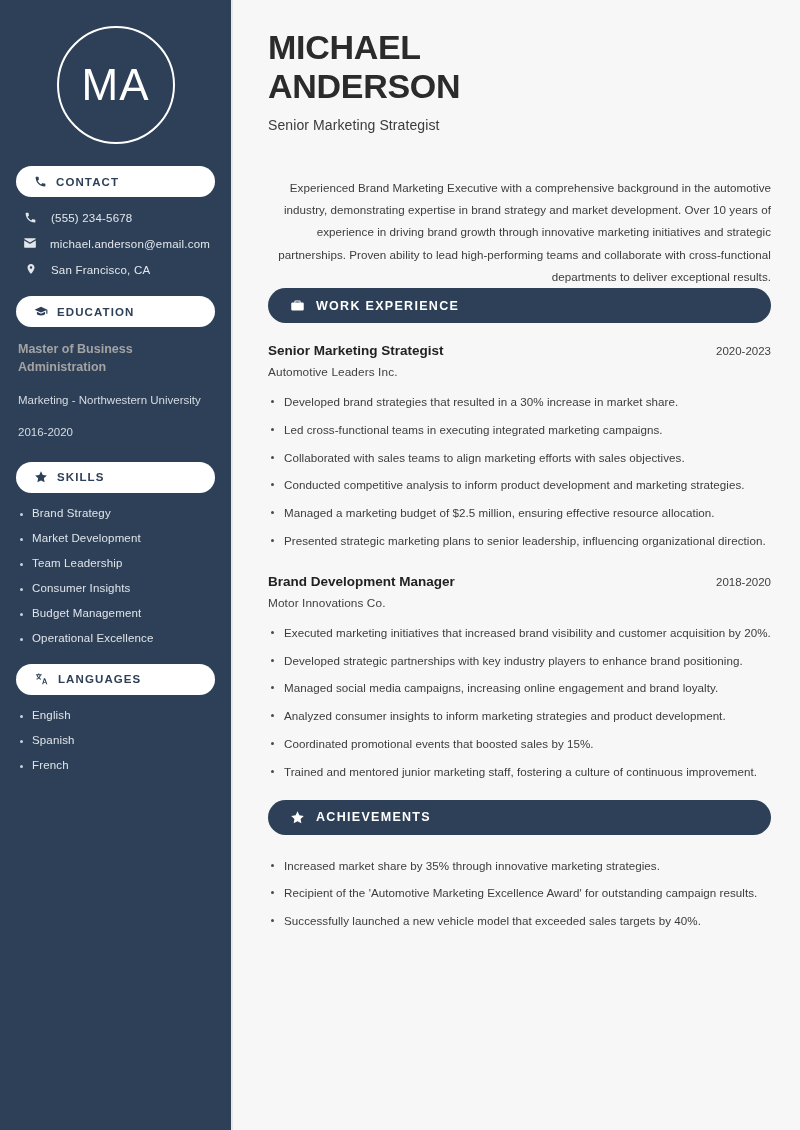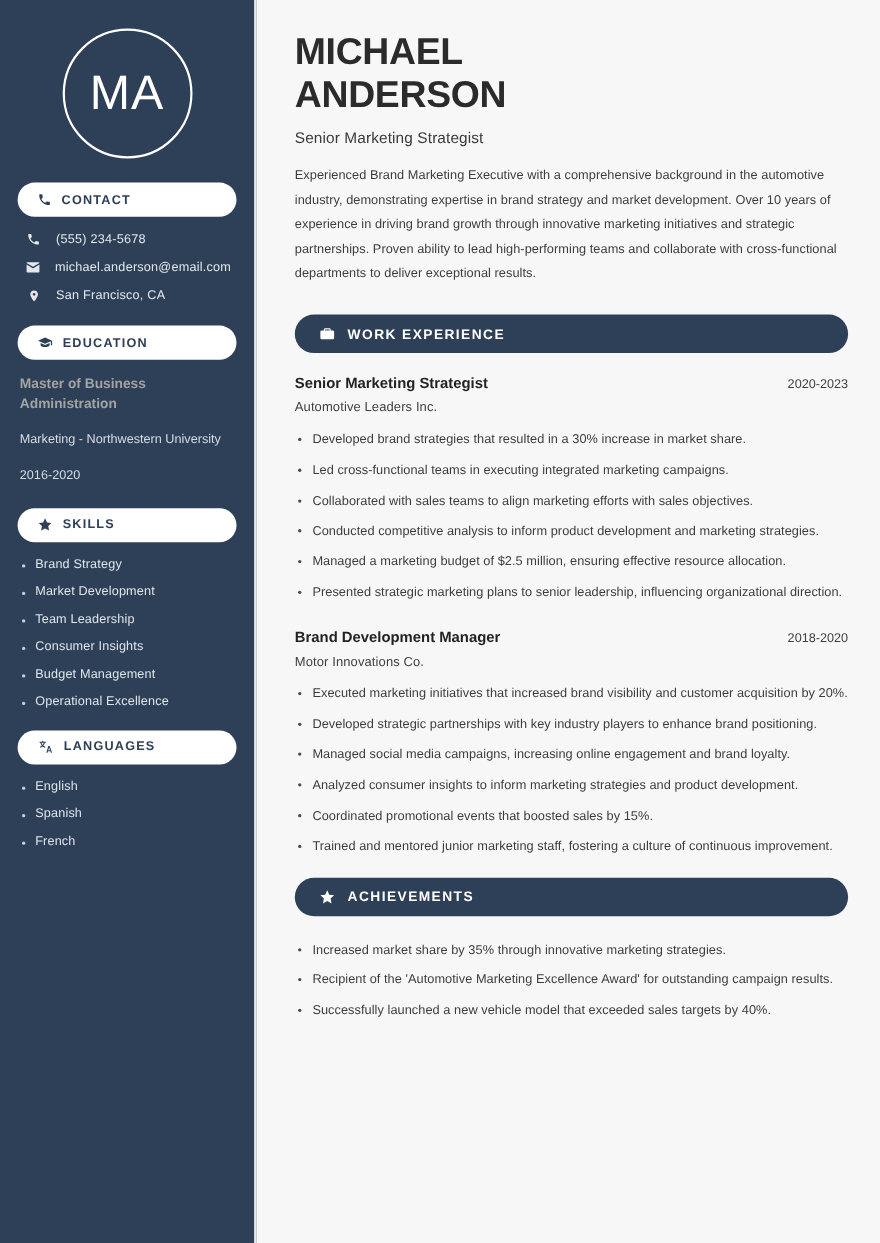--- a/index.html
+++ b/index.html
@@ -59,21 +59,21 @@
     font-weight: bold;
     letter-spacing: 1.1px;
   }
   .pill-icon { display: flex; align-items: center; }
   .pill-icon svg { display: block; }
 
   .sb-section { margin-top: 20px; }
   #contact-section { margin-top: 22px; }
 
   .contact-row {
-    display: flex; align-items: center;
+    display: flex; align-items: flex-end;
     gap: 13px;
     padding: 0 7px;
     margin-bottom: 12px;
   }
   .contact-icon { width: 15px; display: flex; justify-content: center; }
   .contact-text {
     color: #e3e7ec;
     font-size: 11.5px;
     letter-spacing: 0.2px;
   }
@@ -130,32 +130,32 @@
   .title {
     color: #3b3b3b;
     font-size: 14px;
     margin-top: 10px;
     letter-spacing: 0.1px;
   }
   .summary {
     color: #3c3c3c;
     font-size: 11.6px;
     line-height: 1.92;
-    margin-top: 16px;
+    margin-top: 44px;
     letter-spacing: 0.05px;
+    text-align: right;
   }
 
   .bar {
     display: flex; align-items: center;
     gap: 11px;
     height: 35px;
     background: #2e4057;
     border-radius: 18px;
     padding: 0 22px;
-    margin-top: 26px;
     margin-bottom: 20px;
   }
   .bar-label {
     color: #ffffff;
     font-size: 12.5px;
     font-weight: bold;
     letter-spacing: 1.3px;
   }
   .bar-icon { display: flex; align-items: center; }
 

